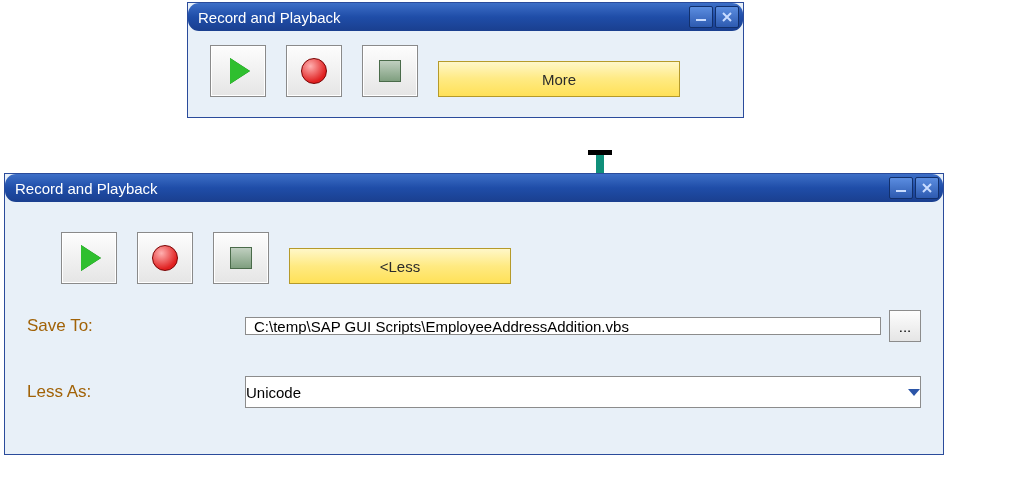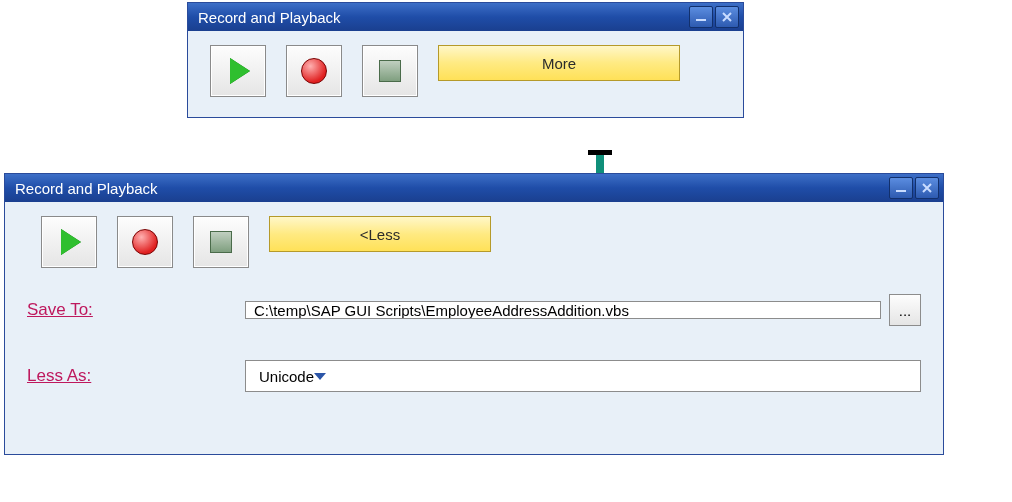--- a/index.html
+++ b/index.html
@@ -20,20 +20,21 @@
   }
   .titlebar {
     background: linear-gradient(to bottom, #3d6fc7 0%, #1f4da8 50%, #1a3f8f 100%);
     height: 28px;
     display: flex;
     align-items: center;
     justify-content: space-between;
     padding: 0 4px 0 10px;
     color: #ffffff;
     font-size: 15px;
+    border-radius: 11px;
   }
   .titlebar-controls {
     display: flex;
     gap: 2px;
   }
   .tbtn {
     width: 22px;
     height: 20px;
     border: 1px solid #12306c;
     background: linear-gradient(to bottom,#5b8de0,#2d5ab0);
@@ -45,21 +46,21 @@
   }
   .tbtn .min {
     width: 10px;
     height: 2px;
     background: #c9dcff;
     margin-top: 6px;
   }
   .tbtn svg { display:block; }
   .toolbar {
     display: flex;
-    align-items: flex-start;
+    align-items: flex-end;
     gap: 20px;
     padding: 14px 22px;
   }
   .iconbtn {
     width: 54px;
     height: 50px;
     border: 1px solid #8a8a8a;
     background: linear-gradient(to bottom,#fdfdfd,#e5e5e5);
     display: flex;
     align-items: center;
@@ -101,22 +102,21 @@
   }
   .row {
     display: flex;
     align-items: center;
     padding: 6px 22px 6px 22px;
     gap: 8px;
   }
   .label {
     width: 210px;
     font-size: 17px;
-    color: #be185d;
-    text-decoration: underline;
+    color: #a16207;
   }
   .txtinput {
     flex: 1;
     height: 18px;
     border: 1px solid #8c8c8c;
     background: #ffffff;
     padding: 0 8px;
     font-size: 15px;
     box-sizing: border-box;
   }
@@ -127,23 +127,24 @@
     background: linear-gradient(to bottom,#fdfdfd,#e5e5e5);
     display:flex;align-items:center;justify-content:center;
     cursor:pointer;
     font-size:15px;
   }
   .select {
     flex: 1;
     height: 30px;
     border: 1px solid #8c8c8c;
     background: #ffffff;
-    padding: 0 13px;
+    padding: 0 0;
     display:flex;
     align-items:center;
+    justify-content: space-between;
     font-size: 15px;
     cursor:pointer;
   }
   .chevdown {
     width: 0;height:0;
     border-left:6px solid transparent;
     border-right:6px solid transparent;
     border-top:7px solid #2b55a8;
   }
   .arrow {
@@ -196,21 +197,21 @@
       <div class="tbtn">
           <div class="min"></div>
         </div>
       <div class="tbtn">
         <svg width="12" height="12" viewBox="0 0 12 12">
             <path d="M2 2 L10 10 M10 2 L2 10" stroke="#c9dcff" stroke-width="2"></path>
           </svg>
       </div>
     </div>
   </div>
-  <div class="toolbar" style="padding-left:36px;">
+  <div class="toolbar" style="padding-left:56px;margin-top:16px;">
     <div class="iconbtn">
         <div class="playshape"></div>
       </div>
     <div class="iconbtn">
         <div class="recshape"></div>
       </div>
     <div class="iconbtn">
         <div class="stopshape"></div>
       </div>
     <div class="yellowbtn" style="min-width:180px;">&lt;Less</div>

